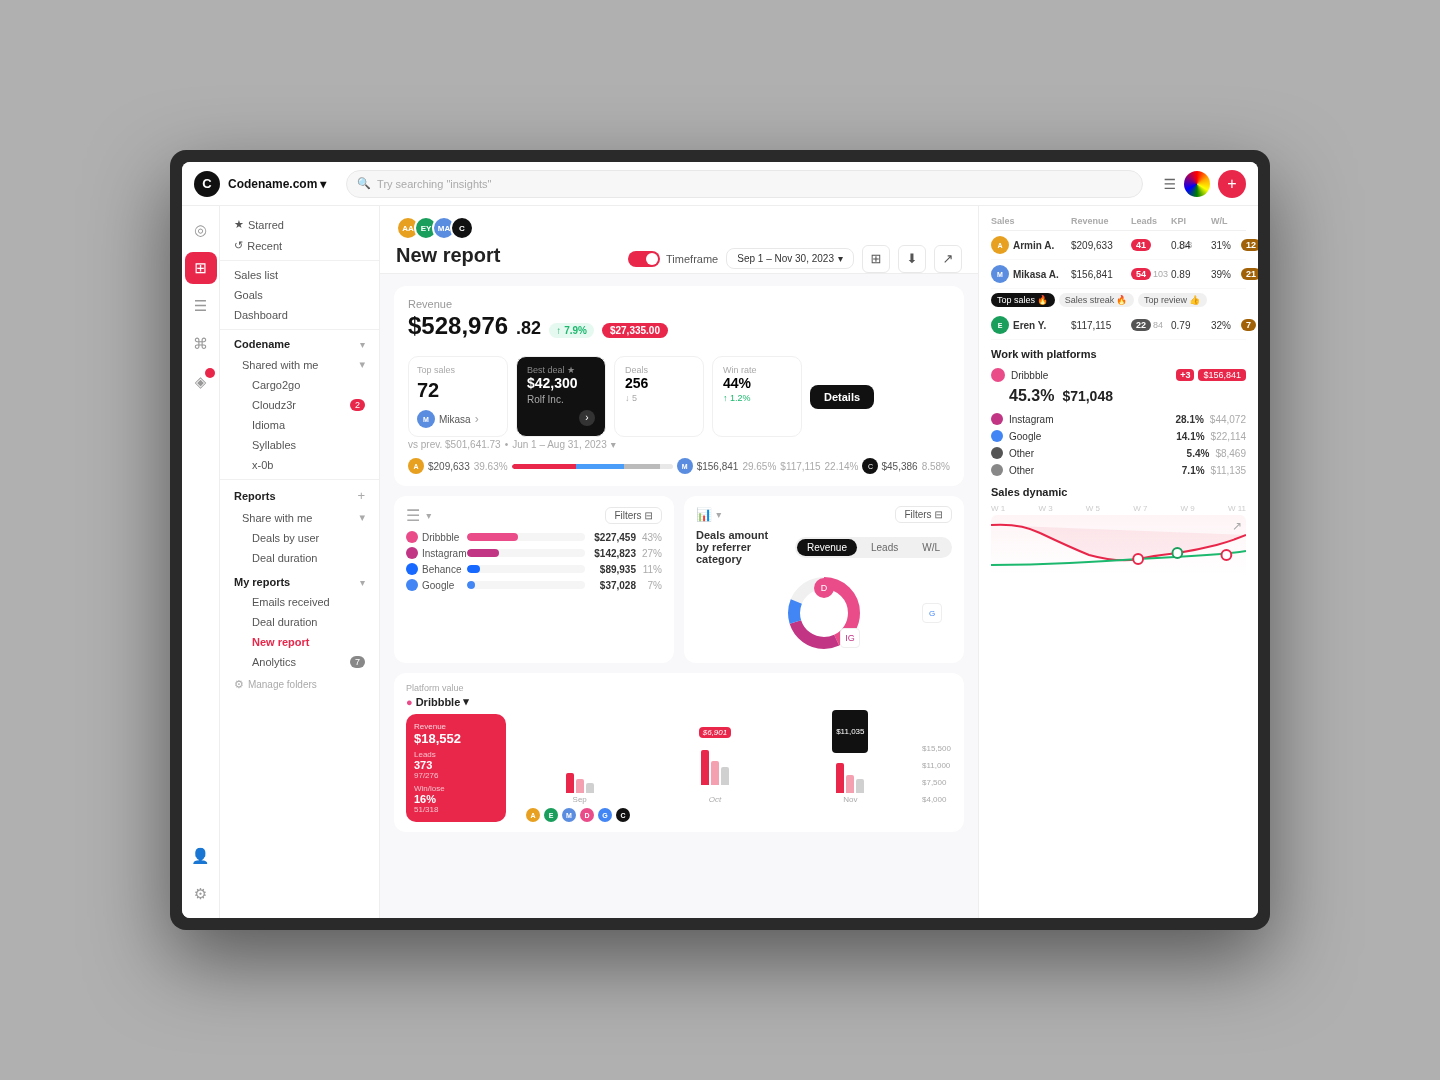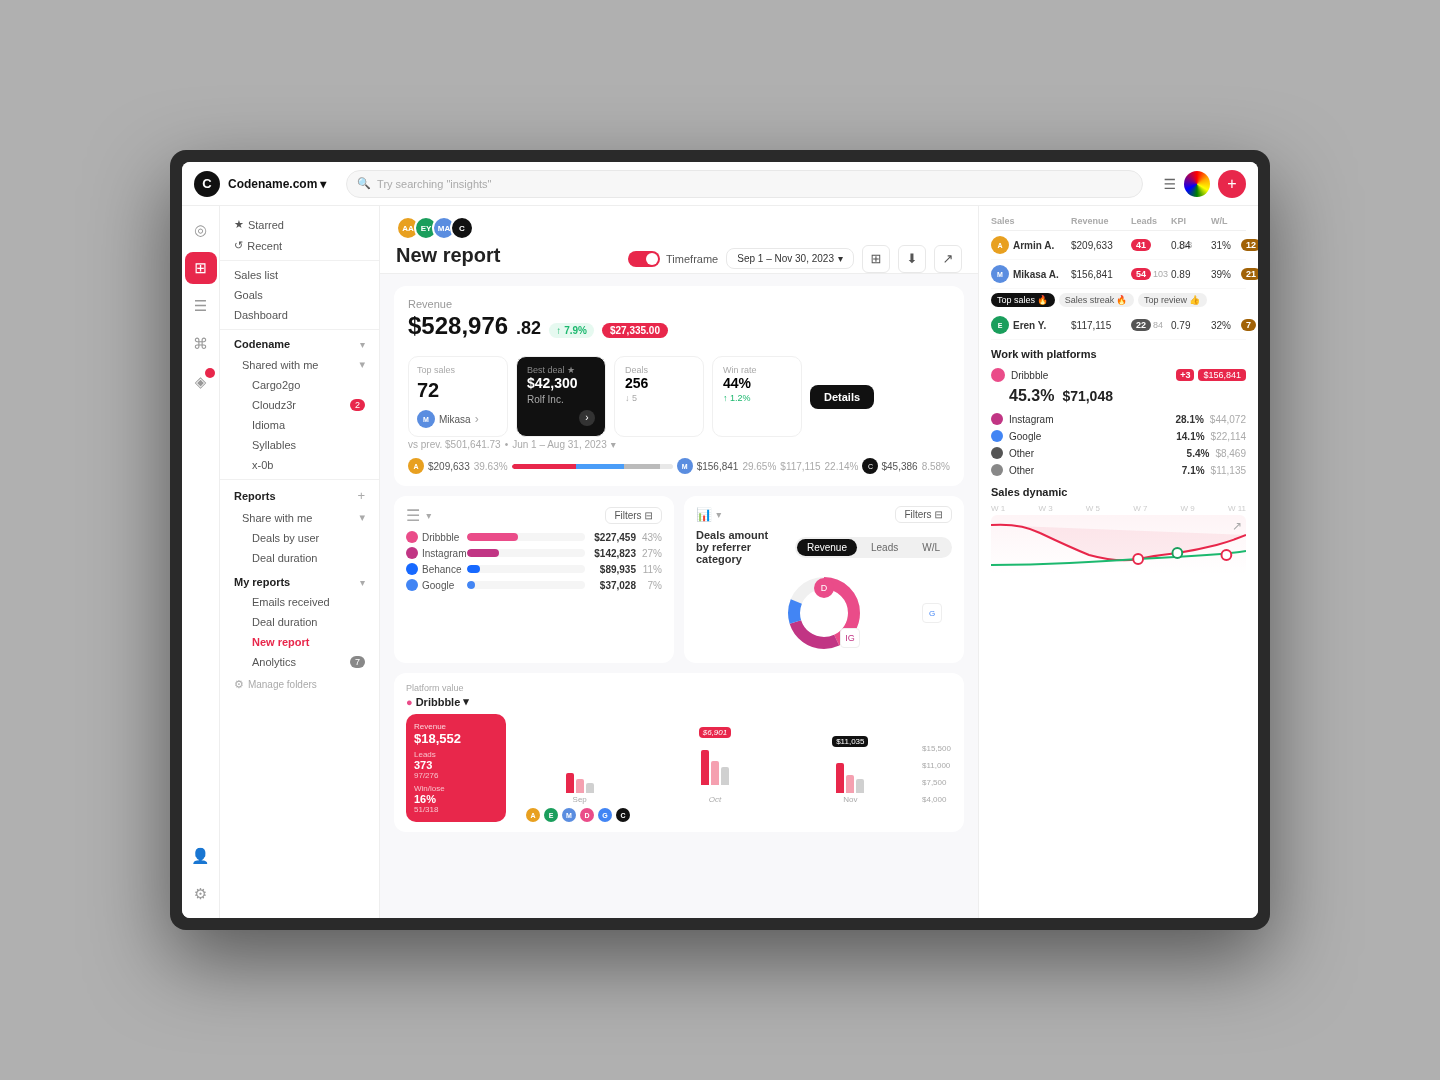--- a/index.html
+++ b/index.html
@@ -790,21 +790,21 @@
                   <div style="background:#e8274b;color:#fff;border-radius:4px;padding:1px 4px;font-size:8px;margin-bottom:2px;">$6,901</div>
                   <div style="display:flex;gap:2px;align-items:flex-end;">
                     <div style="width:8px;height:35px;background:#e8274b;border-radius:2px 2px 0 0;"></div>
                     <div style="width:8px;height:24px;background:#f5a0b0;border-radius:2px 2px 0 0;"></div>
                     <div style="width:8px;height:18px;background:#d0d0d0;border-radius:2px 2px 0 0;"></div>
                   </div>
                   <div style="font-size:8px;color:#aaa;">Oct</div>
                 </div>
 
                 <div style="display:flex;flex-direction:column;align-items:center;gap:2px;flex:1;">
-                  <div style="background:#111;color:#fff;border-radius:4px;padding:1px 4px;font-size:8px;margin-bottom:14px;">$11,035</div>
+                  <div style="background:#111;color:#fff;border-radius:4px;padding:17px 4px;font-size:8px;margin-bottom:8px;">$11,035</div>
                   <div style="display:flex;gap:2px;align-items:flex-end;">
                     <div style="width:8px;height:30px;background:#e8274b;border-radius:2px 2px 0 0;"></div>
                     <div style="width:8px;height:18px;background:#f5a0b0;border-radius:2px 2px 0 0;"></div>
                     <div style="width:8px;height:14px;background:#d0d0d0;border-radius:2px 2px 0 0;"></div>
                   </div>
                   <div style="font-size:8px;color:#aaa;">Nov</div>
                 </div>
                 <div style="display:flex;flex-direction:column;justify-content:space-between;height:60px;width:30px;">
                   <div style="font-size:8px;color:#aaa;">$15,500</div>
                   <div style="font-size:8px;color:#aaa;">$11,000</div>

